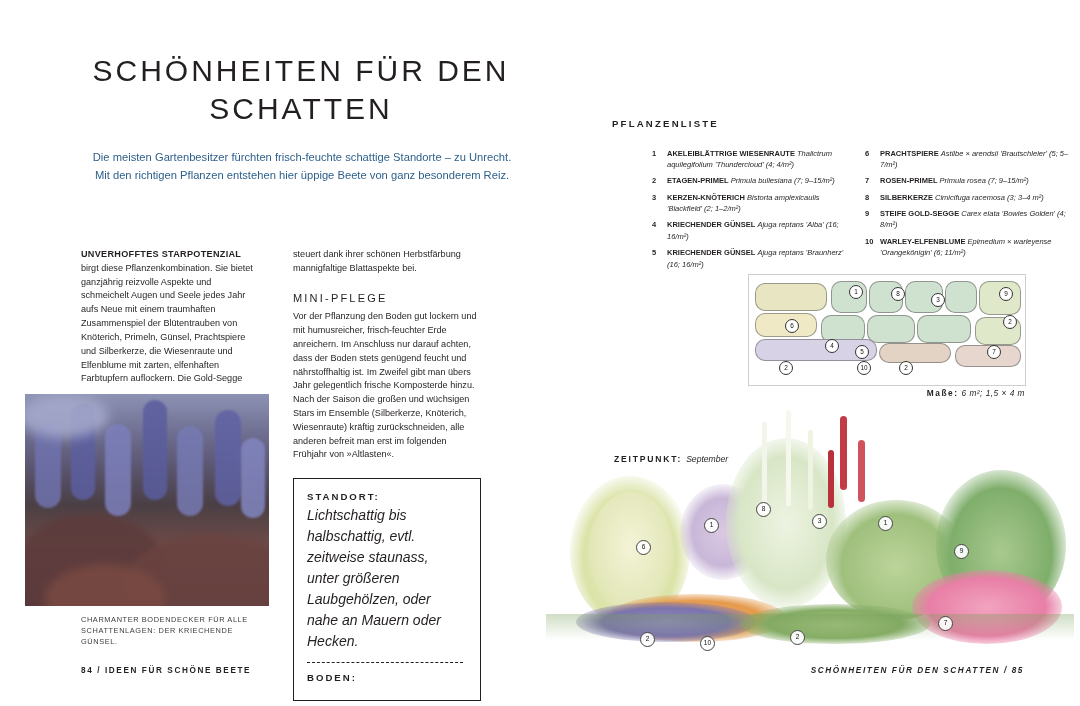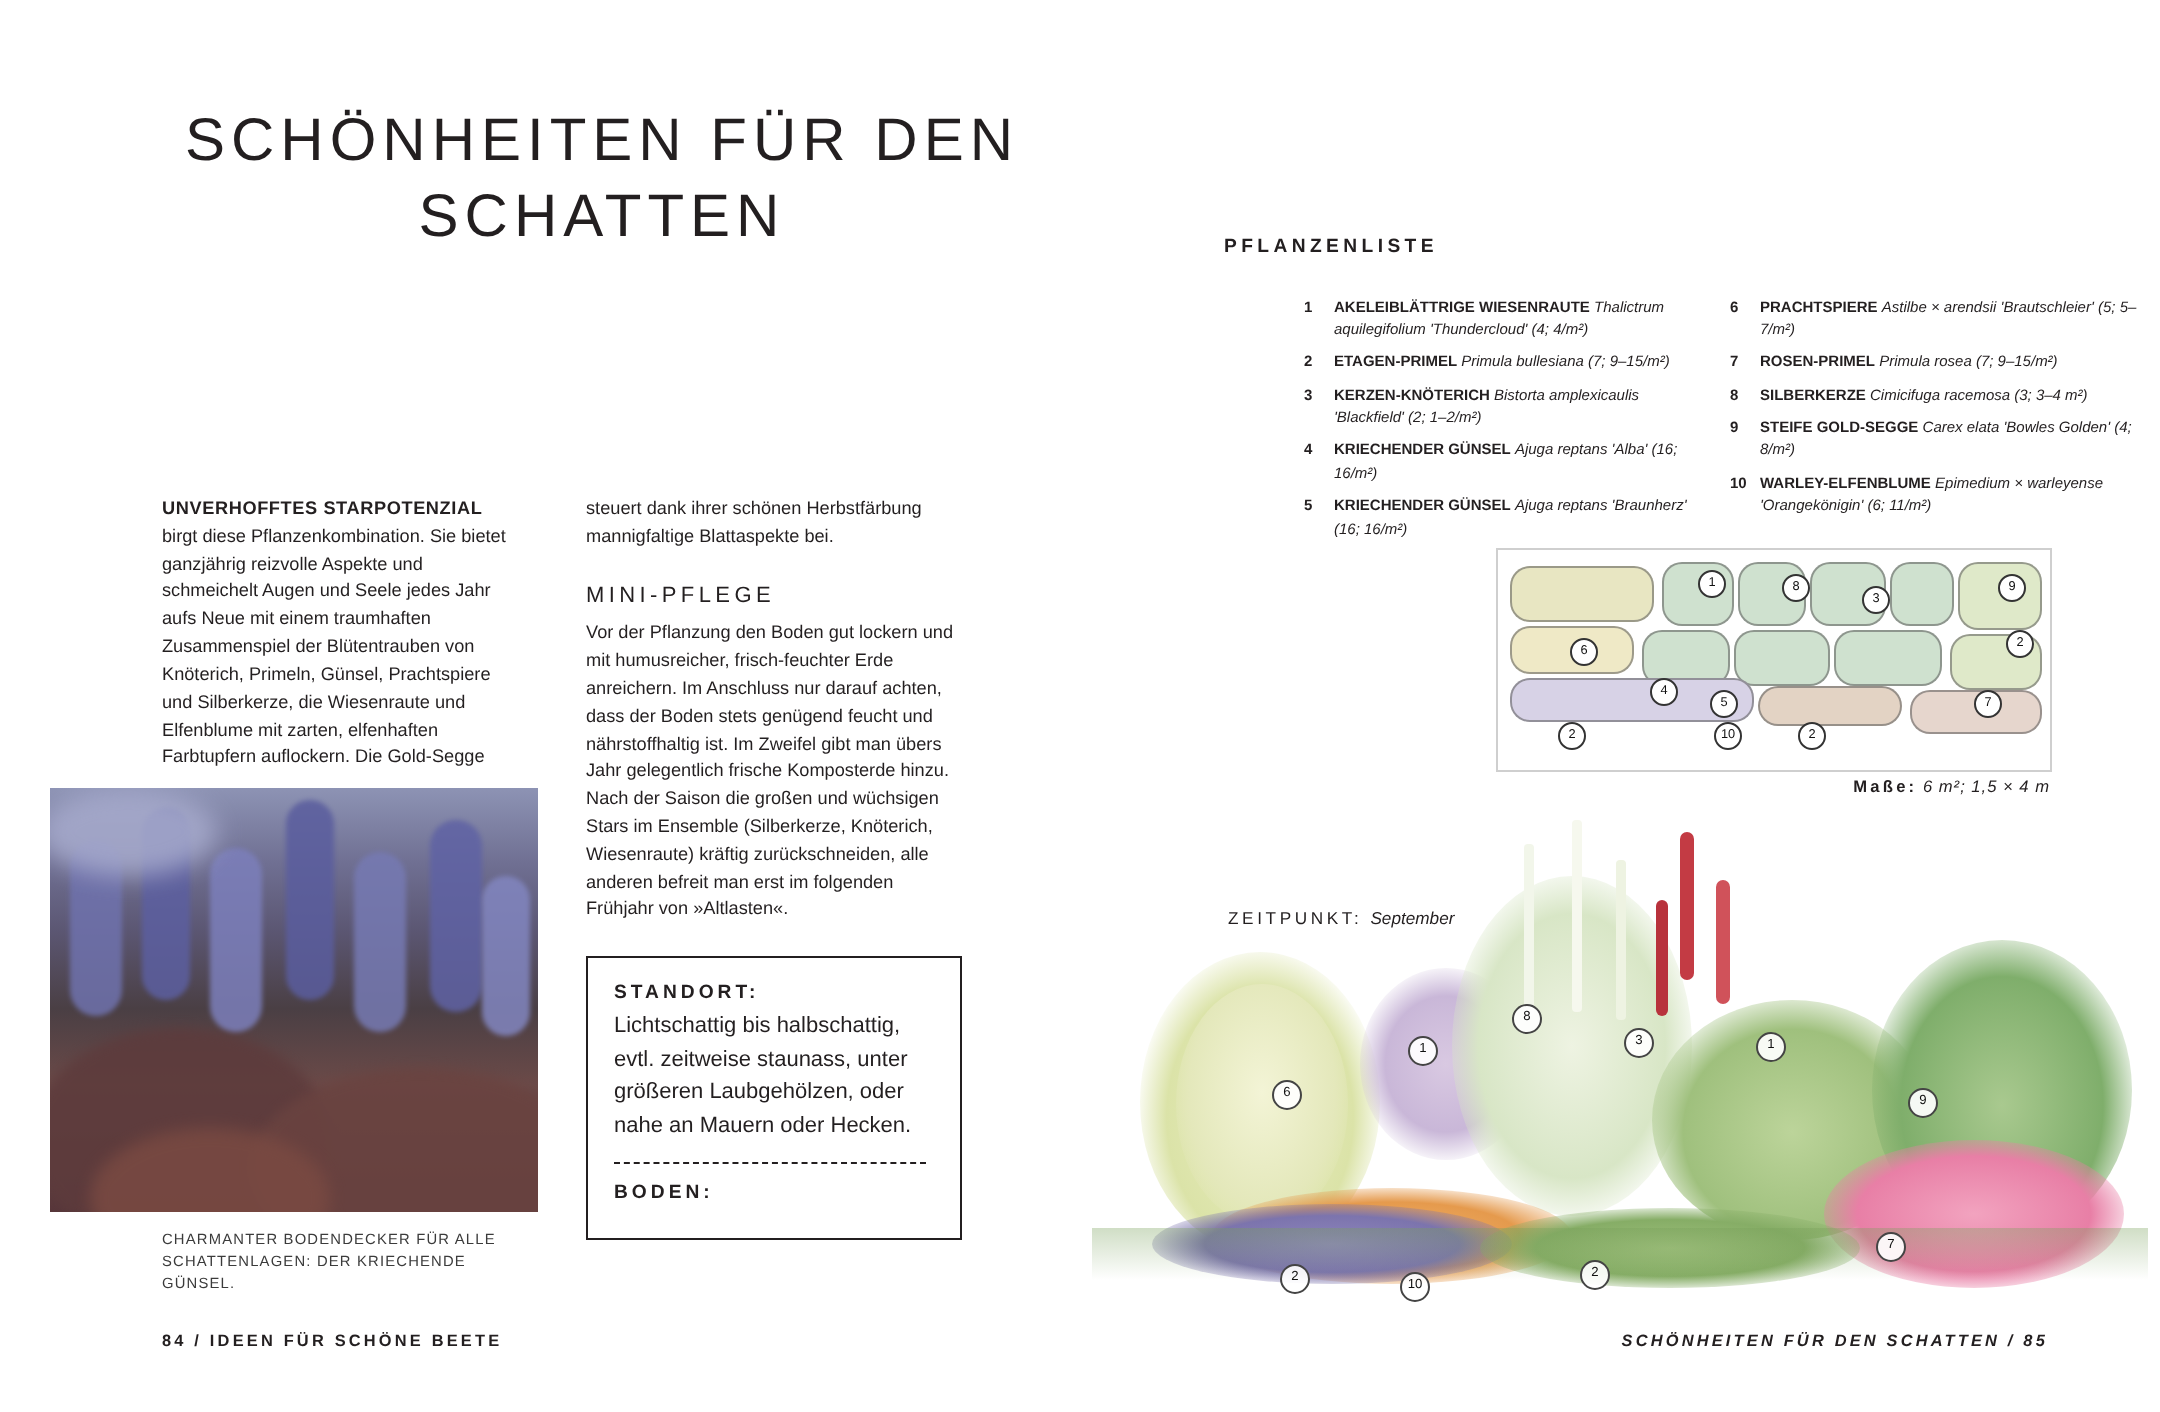--- a/index.html
+++ b/index.html
@@ -59,21 +59,21 @@
   }
 
   
   .infobox{
     position:absolute;left:268px;top:478px;width:188px;
     border:1px solid #231f20;
     padding:12px 17px 14px 13px;
     box-sizing:border-box;
   }
   .ib-head{font-size:9.6px;letter-spacing:2px;font-weight:bold;margin-bottom:3px;}
-  .ib-body{font-size:11px;line-height:1.5;color:#231f20;}
+  .ib-body{font-size:14px;line-height:1.5;font-style:italic;color:#231f20;}
   .ib-rule{border-top:1px dashed #231f20;margin:10px 0 9px 0;height:0;}
 
   .folio{
     position:absolute;bottom:31px;font-size:8.2px;letter-spacing:1.6px;font-weight:bold;
   }
   .folio-l{left:56px;}
   .folio-r{right:56px;font-style:italic;}
 
   
   .plhead{
@@ -105,21 +105,21 @@
   .masse{
     position:absolute;left:330px;top:388px;width:155px;text-align:right;
     font-size:8.3px;letter-spacing:.5px;
   }
   .masse b{letter-spacing:1.6px;}
   .masse i{font-style:italic;}
 
   .zeit{
     position:absolute;left:74px;top:454px;font-size:8.6px;letter-spacing:1.6px;
   }
-  .zeit b{font-weight:normal;letter-spacing:1.8px;}
+  .zeit b{font-weight:bold;letter-spacing:1.8px;}
   .zeit i{font-style:italic;letter-spacing:0;}
 
   
   .illus{position:absolute;left:0;top:388px;width:540px;height:272px;overflow:hidden;}
   .blob{position:absolute;border-radius:50%;}
   .stalk{position:absolute;border-radius:2px;}
   .ground{position:absolute;left:6px;bottom:20px;width:528px;height:26px;
     background:linear-gradient(180deg,rgba(120,160,90,.35),rgba(120,160,90,0));}
   .callout{
     position:absolute;width:13px;height:13px;border-radius:50%;
@@ -129,20 +129,21 @@
 </style>
 </head>
 <body>
 
 <div class="page">
 
   <div class="left">
 
     <div class="title">SCHÖNHEITEN FÜR DEN SCHATTEN</div>
 
+    <div class="intro">Die meisten Gartenbesitzer fürchten frisch-feuchte schattige Standorte – zu Unrecht. Mit den richtigen Pflanzen entstehen hier üppige Beete von ganz besonderem Reiz.</div>
 
     <div class="col col1">
       <span class="lead">UNVERHOFFTES STARPOTENZIAL</span><span> birgt diese Pflanzenkombination. Sie bietet ganzjährig reizvolle Aspekte und schmeichelt Augen und Seele jedes Jahr aufs Neue mit einem traumhaften Zusammenspiel der Blütentrauben von Knöterich, Primeln, Günsel, Prachtspiere und Silberkerze, die Wiesenraute und Elfenblume mit zarten, elfenhaften Farbtupfern auflockern. Die Gold-Segge</span>
     </div>
 
     <div class="col col2">
       <div>steuert dank ihrer schönen Herbstfärbung mannigfaltige Blattaspekte bei.</div>
       <div class="subhead">MINI-PFLEGE</div>
       <div>Vor der Pflanzung den Boden gut lockern und mit humusreicher, frisch-feuchter Erde anreichern. Im Anschluss nur darauf achten, dass der Boden stets genügend feucht und nährstoffhaltig ist. Im Zweifel gibt man übers Jahr gelegentlich frische Komposterde hinzu. Nach der Saison die großen und wüchsigen Stars im Ensemble (Silberkerze, Knöterich, Wiesenraute) kräftig zurückschneiden, alle anderen befreit man erst im folgenden Frühjahr von »Altlasten«.</div>
     </div>

